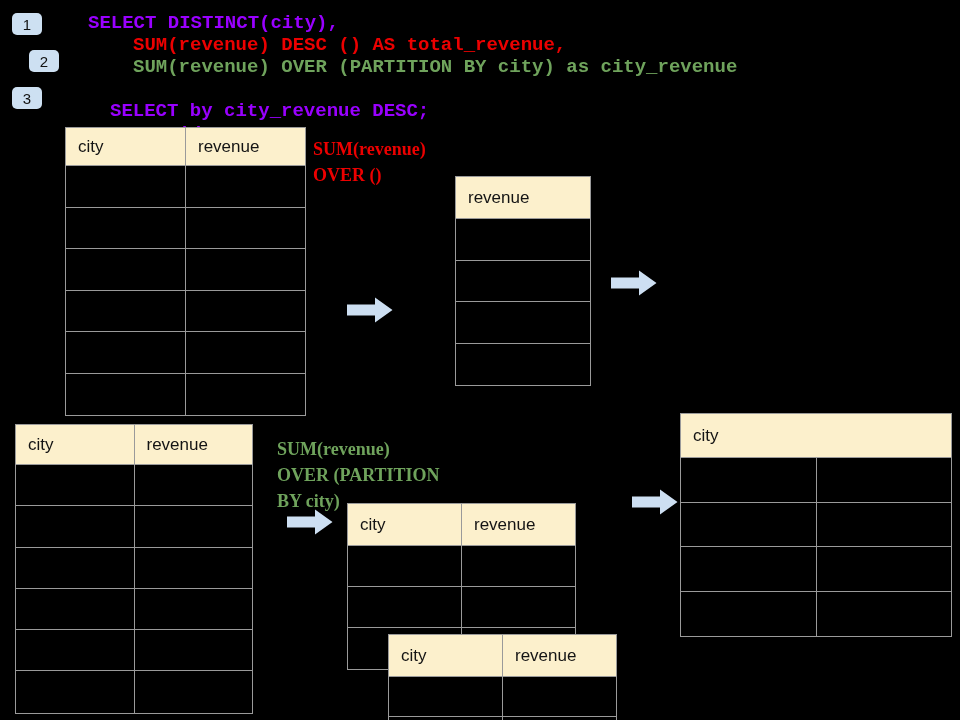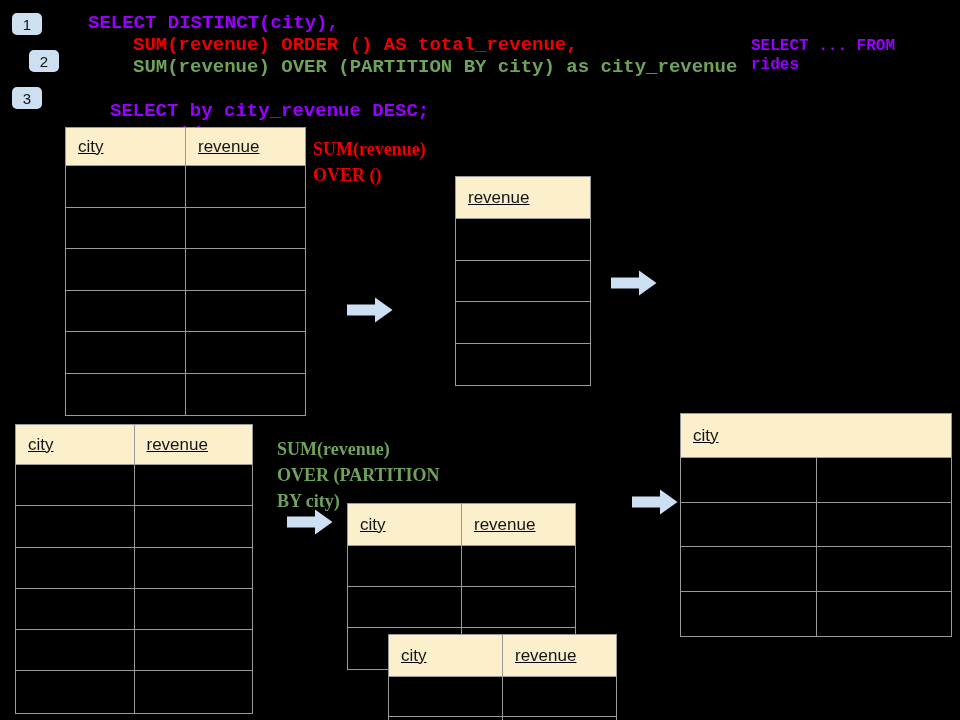--- a/index.html
+++ b/index.html
@@ -34,21 +34,21 @@
     background: #CDE0F2; border-radius: 5px;
     display: flex; align-items: center; justify-content: center;
     font-size: 15px; color: #111;
   }
   #badge-1 { left: 12px; top: 13px; }
   #badge-2 { left: 29px; top: 50px; }
   #badge-3 { left: 12px; top: 87px; }
   
   .table { position: absolute; display: flex; flex-direction: column;
            border: 1px solid #9a9a9a; background: transparent; }
-  .thead { display: flex; background: #FCF0CC; border-bottom: 1px solid #9a9a9a; flex: none; text-decoration: underline; }
+  .thead { display: flex; background: #FCF0CC; border-bottom: 1px solid #9a9a9a; flex: none; }
   .th { flex: 1; display: flex; align-items: center; padding-left: 12px;
         font-size: 17px; color: #141414; border-right: 1px solid #9a9a9a; }
   .th:last-child { border-right: none; }
   .trow { display: flex; border-bottom: 1px solid #9a9a9a; flex: none; }
   .trow:last-child { border-bottom: none; }
   .td { flex: 1; border-right: 1px solid #9a9a9a; }
   .td:last-child { border-right: none; }
 
   #table-rides-top      { left: 65px;  top: 127px; width: 241px; }
   #table-rides-top      .thead { height: 38px; } #table-rides-top .trow { height: 41.5px; }
@@ -72,27 +72,25 @@
 </head>
 <body>
 
 <div id="stage">
 
   <div class="badge" id="badge-1" style="background: rgb(205, 224, 242);">1</div>
   <div class="badge" id="badge-2" style="background: rgb(205, 224, 242);">2</div>
   <div class="badge" id="badge-3" style="background: rgb(205, 224, 242);">3</div>
 
   <div class="code" id="sql-line-1" style="color: rgb(153, 0, 255);">SELECT DISTINCT(city),</div>
-  <div class="code" id="sql-line-2" style="color: rgb(236, 0, 0);">SUM(revenue) ORDER () AS total_revenue,</div>
+  <div class="code" id="sql-line-2" style="color: rgb(236, 0, 0);">SUM(revenue) DESC () AS total_revenue,</div>
   <div class="code" id="sql-line-3" style="color: rgb(111, 163, 92);">SUM(revenue) OVER (PARTITION BY city) as city_revenue</div>
   <div class="code" id="sql-line-4" style="color: rgb(153, 0, 255); margin-top: 45px;">FROM rides</div>
   <div class="code" id="sql-line-5" style="color: rgb(153, 0, 255);">SELECT by city_revenue DESC;</div>
 
-  <div class="code" id="side-note" style="color: rgb(153, 0, 255);">SELECT ... FROM
-rides</div>
 
   <div class="annot" id="annot-total" style="color: rgb(236, 0, 0);">SUM(revenue)
 OVER ()</div>
   <div class="annot" id="annot-partition" style="color: rgb(111, 163, 92);">SUM(revenue)
 OVER (PARTITION
 BY city)</div>
 
   <div class="table" id="table-rides-top">
       <div class="thead">
         <div class="th">city</div>

